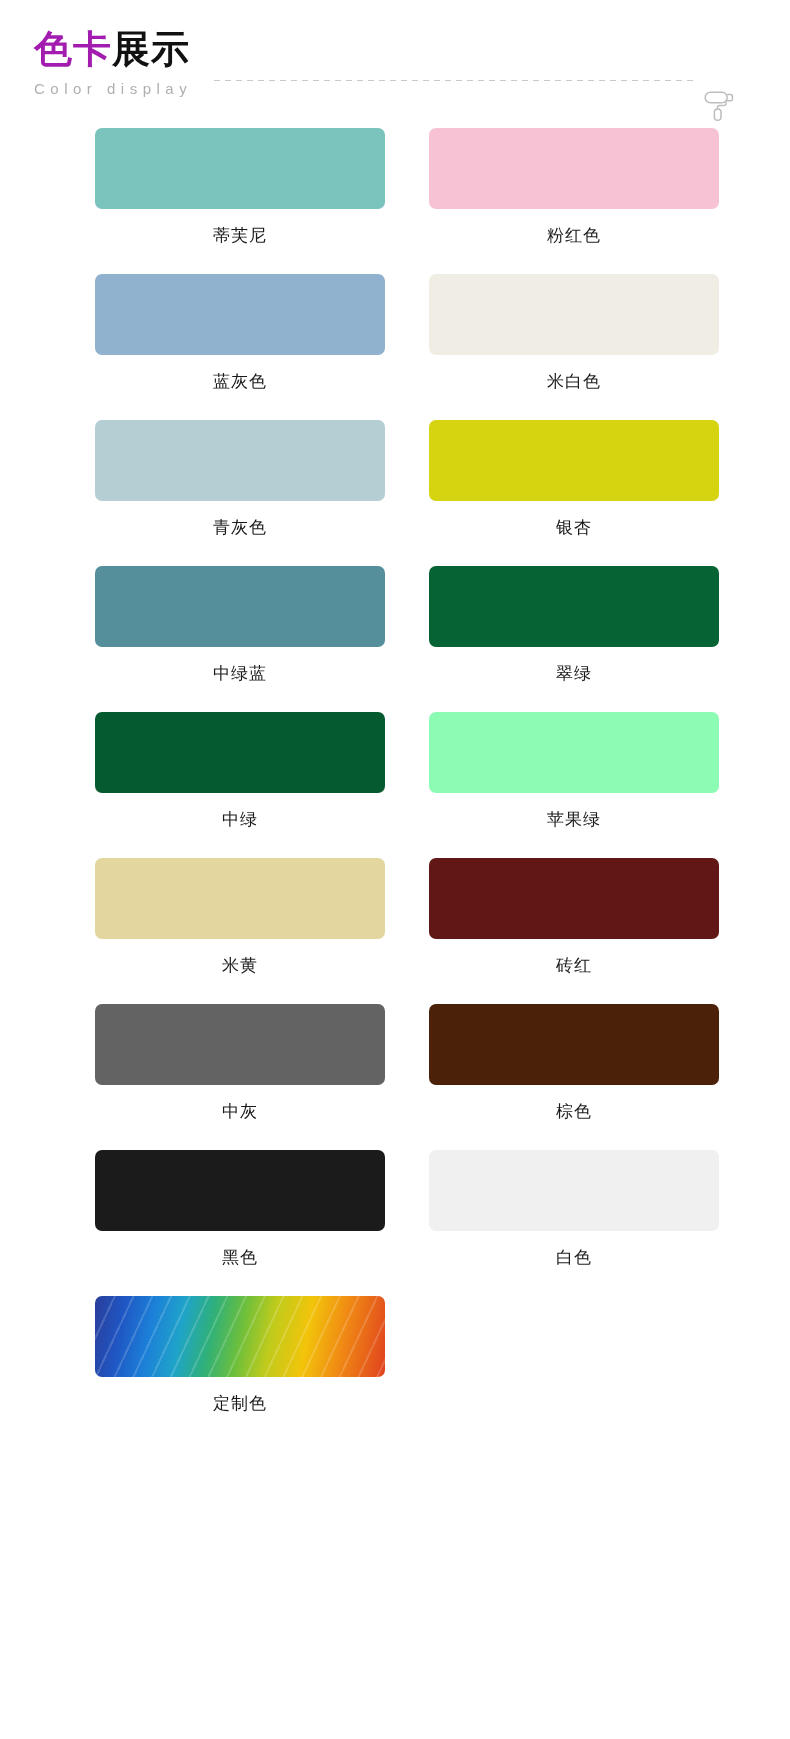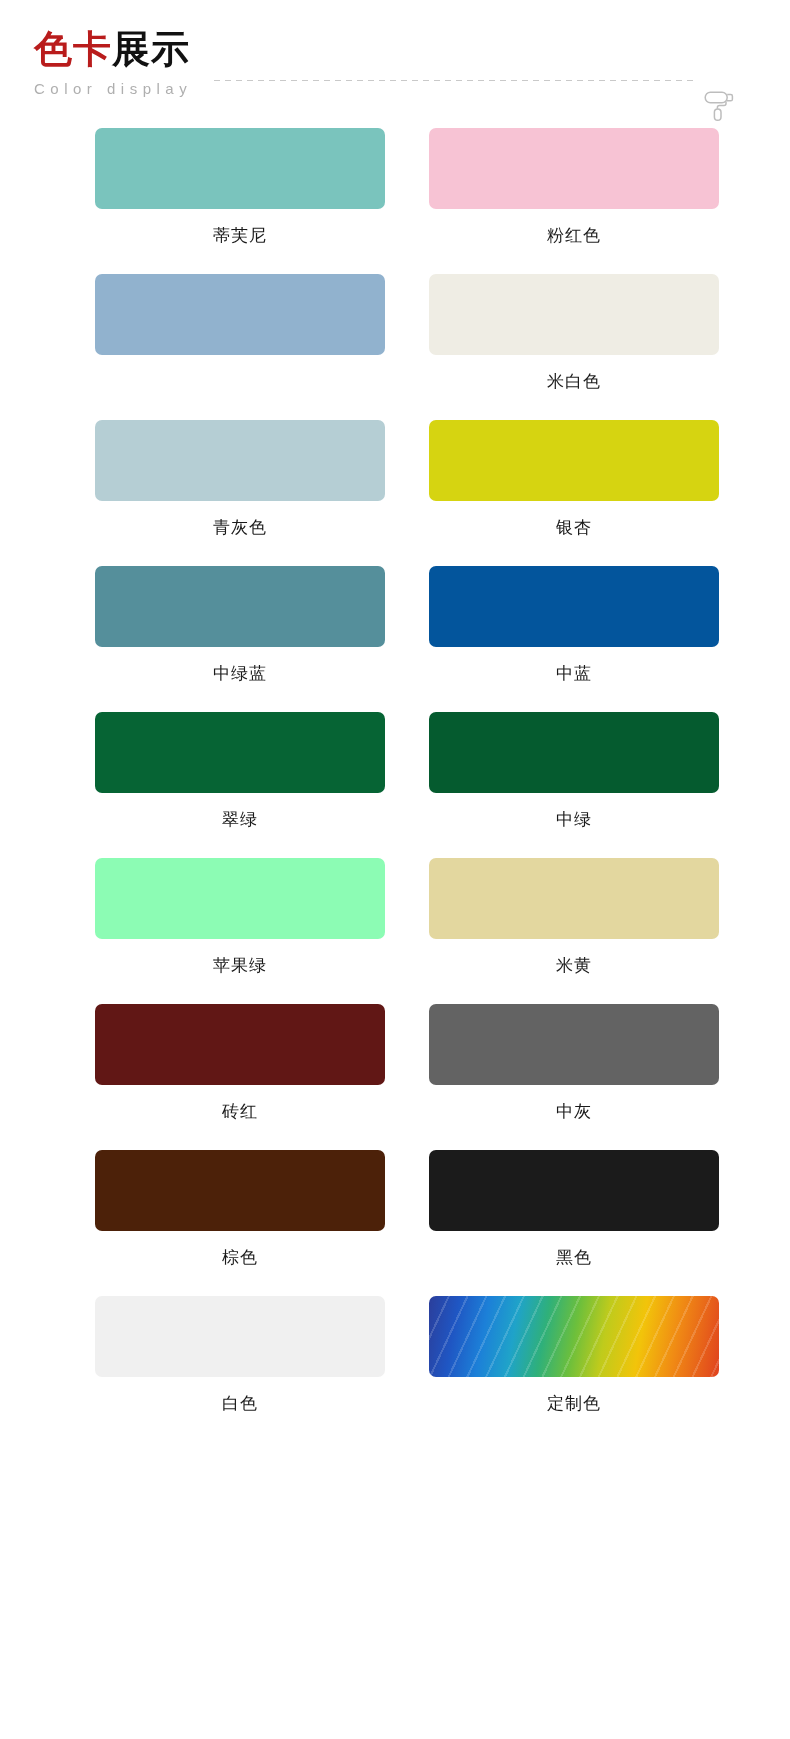--- a/index.html
+++ b/index.html
@@ -23,21 +23,21 @@
     padding: 26px 30px 0 34px;
     height: 128px;
   }
   .title {
     font-size: 38px;
     font-weight: bold;
     letter-spacing: 1px;
     line-height: 46px;
     white-space: nowrap;
   }
-  .title .t-accent { color: #b91c1c; }
+  .title .t-accent { color: #a21caf; }
   .title .t-dark { color: #111111; margin-top: 12px; }
 
   .subrow {
     display: flex;
     margin-top: 8px;
     height: 40px;
   }
   .subtitle {
     font-size: 15px;
     color: #AFAFAF;
@@ -125,40 +125,37 @@
       <div class="cell">
         <div class="swatch" style="background: rgb(122, 196, 189);"></div>
         <div class="swatch-label">蒂芙尼</div>
       </div>
       <div class="cell">
         <div class="swatch" style="background: rgb(247, 195, 212);"></div>
         <div class="swatch-label">粉红色</div>
       </div>
       <div class="cell">
         <div class="swatch" style="background: rgb(145, 178, 206);"></div>
+        <div class="swatch-label">蓝灰色</div>
       </div>
       <div class="cell">
         <div class="swatch" style="background: rgb(239, 237, 228);"></div>
         <div class="swatch-label">米白色</div>
       </div>
       <div class="cell">
         <div class="swatch" style="background: rgb(181, 206, 212);"></div>
         <div class="swatch-label">青灰色</div>
       </div>
       <div class="cell">
         <div class="swatch" style="background: rgb(214, 212, 17);"></div>
         <div class="swatch-label">银杏</div>
       </div>
       <div class="cell">
         <div class="swatch" style="background: rgb(85, 143, 155);"></div>
         <div class="swatch-label">中绿蓝</div>
-      </div>
-      <div class="cell">
-        <div class="swatch" style="background: rgb(3, 85, 156);"></div>
-        <div class="swatch-label">中蓝</div>
       </div>
       <div class="cell">
         <div class="swatch" style="background: rgb(6, 100, 52);"></div>
         <div class="swatch-label">翠绿</div>
       </div>
       <div class="cell">
         <div class="swatch" style="background: rgb(5, 91, 47);"></div>
         <div class="swatch-label">中绿</div>
       </div>
       <div class="cell">

